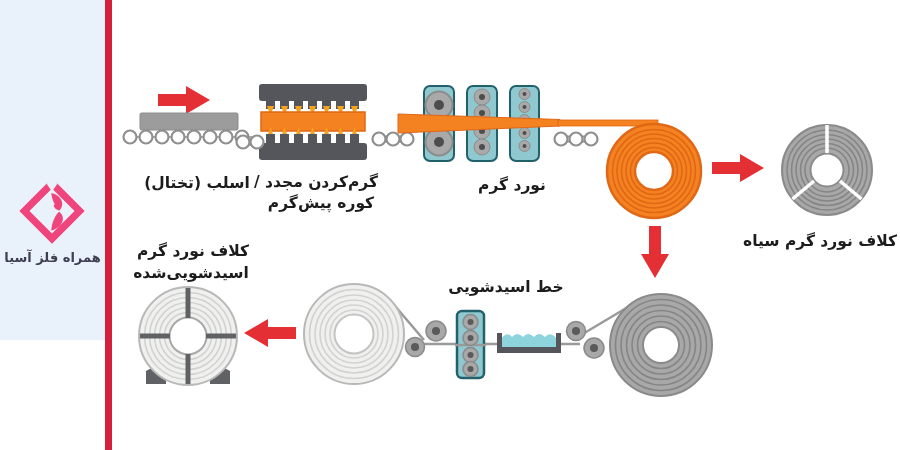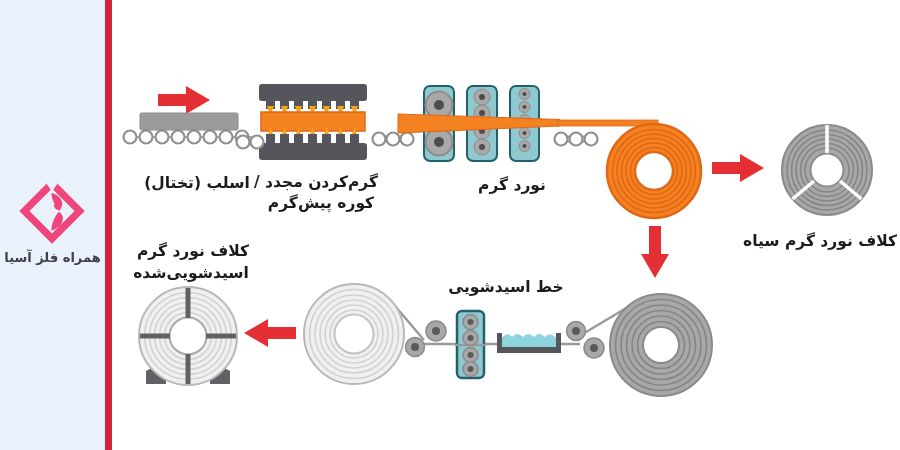--- a/index.html
+++ b/index.html
@@ -14,21 +14,21 @@
     --acid-liquid:#8ed4dc;
     --text-dark:#1c1c1c;
     --brand-text:#3f3f52;
   }
   html,body{margin:0;padding:0;background:#ffffff;}
   .stage{
     position:relative;width:900px;height:450px;background:#ffffff;overflow:hidden;
     font-family:"DejaVu Sans",sans-serif;
   }
   .sidebar{
-    position:absolute;left:0;top:0;width:105px;height:450px;
+    position:absolute;left:0;top:0;width:105px;height:340px;
     background:var(--sidebar-bg);
   }
   .stripe{
     position:absolute;left:105px;top:0;width:7px;height:450px;
     background:var(--stripe-red);
   }
   .logo-svg{position:absolute;left:17px;top:176px;width:70px;height:70px;}
   .brand-name{
     position:absolute;left:0;top:250px;width:105px;text-align:center;
     direction:rtl;font-weight:700;font-size:13px;color:var(--brand-text);

